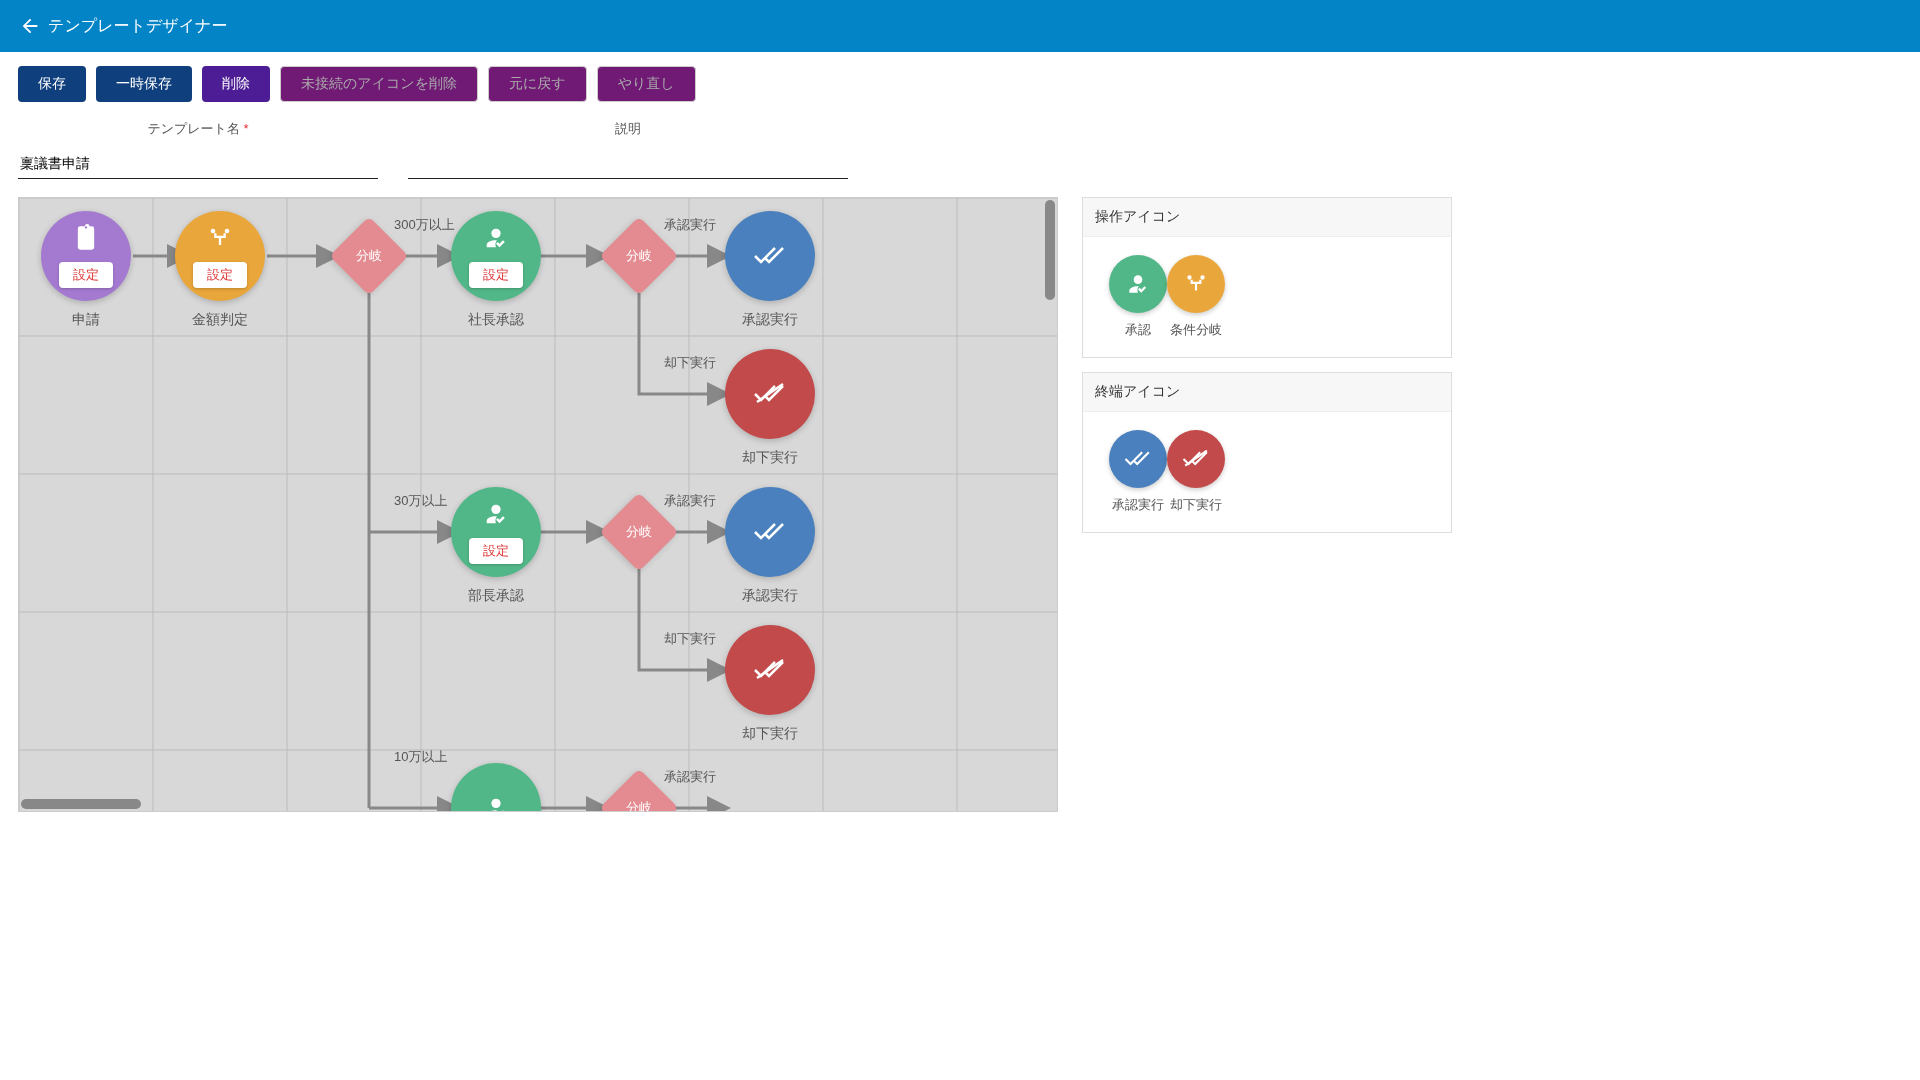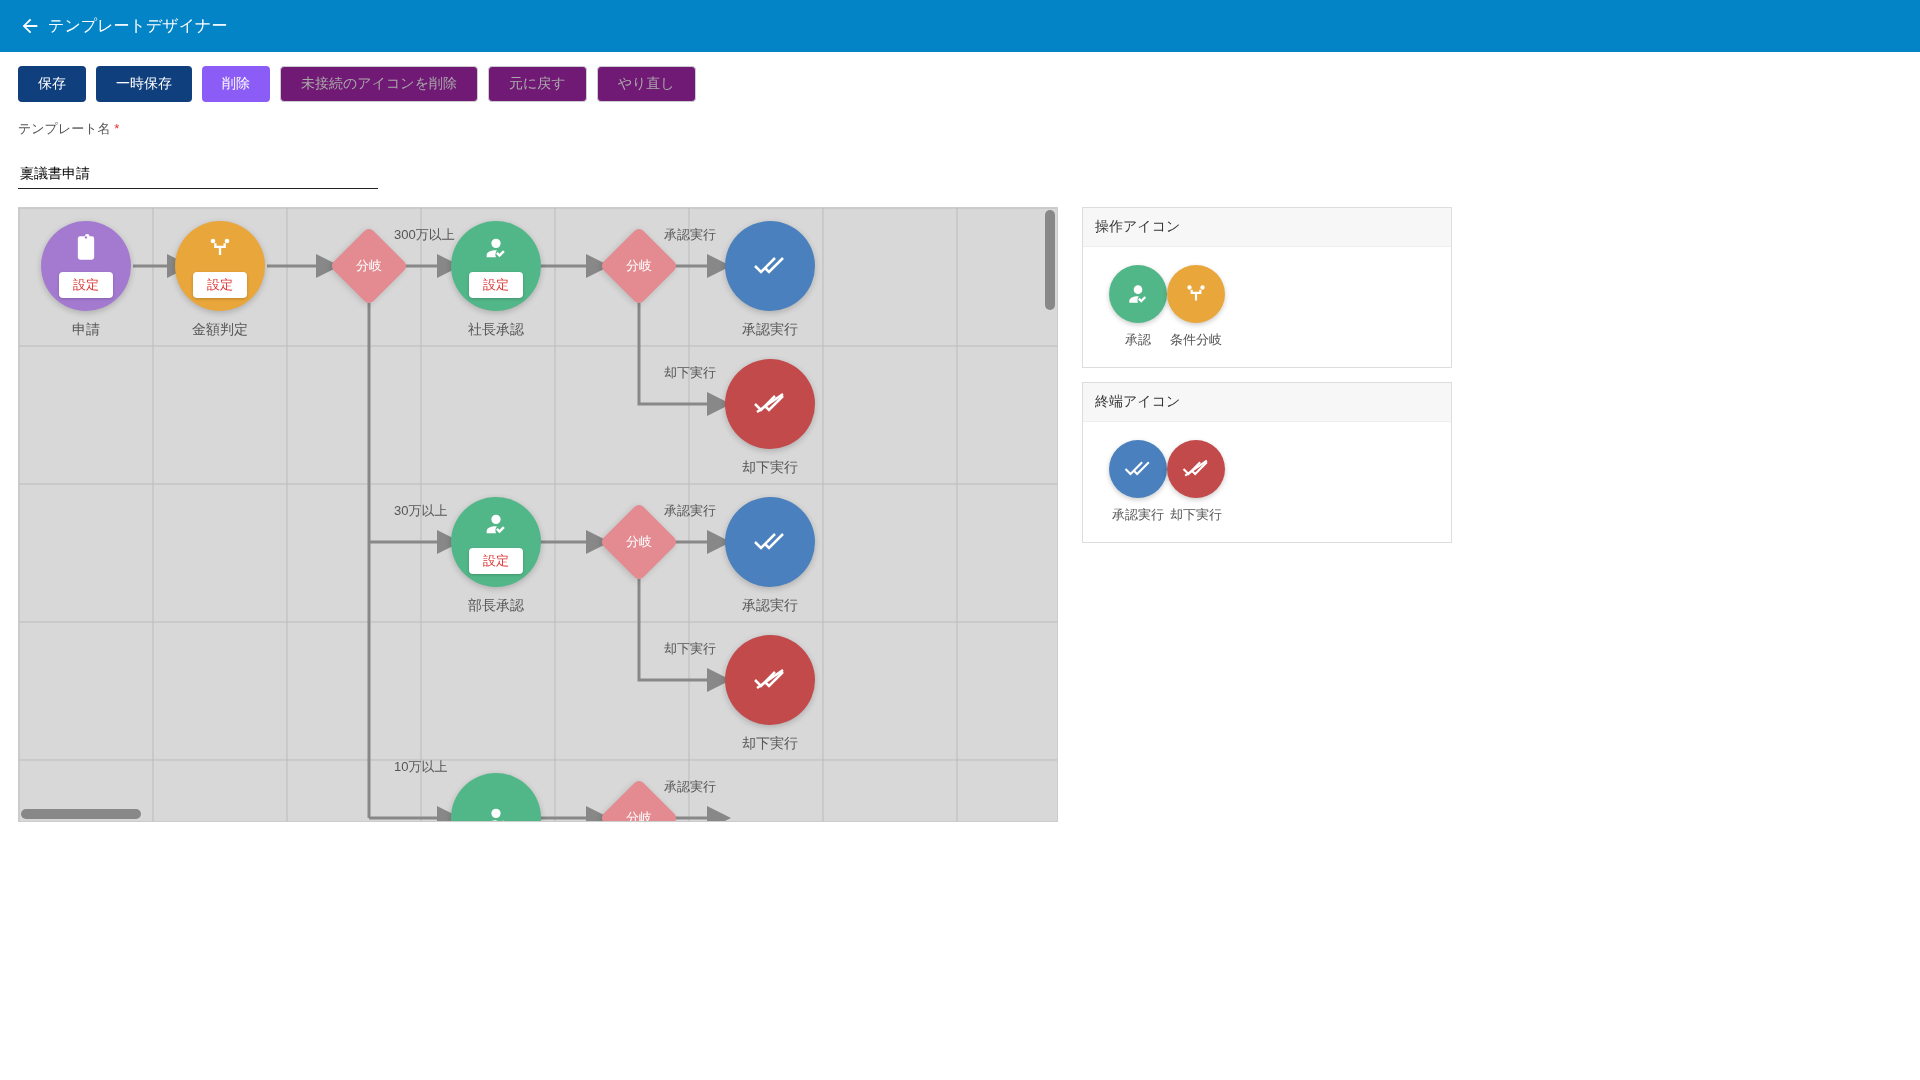--- a/index.html
+++ b/index.html
@@ -7,26 +7,26 @@
 
 
 .header { background: #0284c7; color: #fff; height: 52px; display: flex; align-items: center; padding: 0 16px; gap: 4px; }
 .header .back { width: 28px; height: 28px; display: flex; align-items: center; justify-content: center; cursor: pointer; }
 .header .title { font-size: 16px; }
 
 
 .toolbar { padding: 14px 18px 10px; display: flex; gap: 10px; }
 .btn { border: none; border-radius: 4px; padding: 8px 20px; font-size: 14px; cursor: pointer; }
 .btn-primary { background: #0f3f7d; color: #fff; }
-.btn-danger { background: #8b5cf6; color: #fff; }
+.btn-danger { background: #4c1d95; color: #fff; }
 .btn-outline { background: #701a75; color: #aaa; border: 1px solid #ccc; }
 
 
 .form-row { display: flex; gap: 30px; padding: 8px 18px 18px; }
-.field { display: flex; flex-direction: column; gap: 22px; }
+.field { display: flex; flex-direction: column; gap: 12px; align-items: center; }
 .field-label { font-size: 13px; color: #555; }
 .req { color: #d33; }
 .field-input { border: none; border-bottom: 1px solid #222; padding: 6px 2px; font-size: 14px; background: transparent; outline: none; }
 .field-name { width: 360px; }
 .field-desc { width: 440px; }
 
 
 .content { display: flex; gap: 24px; padding: 0 18px 18px; }
 .canvas-wrapper { position: relative; width: 1040px; height: 615px; border: 1px solid #ccc; overflow: hidden; }
 .canvas { position: absolute; left: 0; top: 0; width: 1340px; height: 780px; background: #d8d8d8; }
@@ -87,20 +87,24 @@
   <button class="btn btn-danger">削除</button>
   <button class="btn btn-outline">未接続のアイコンを削除</button>
   <button class="btn btn-outline">元に戻す</button>
   <button class="btn btn-outline">やり直し</button>
 </div>
 
 <div class="form-row">
   <div class="field">
     <div class="field-label"><span>テンプレート名</span><span class="req"> *</span></div>
     <input class="field-input field-name" value="稟議書申請" style="">
+  </div>
+  <div class="field">
+    <div class="field-label">説明</div>
+    <input class="field-input field-desc" value="" style="">
   </div>
 </div>
 
 <div class="content">
 
   <div class="canvas-wrapper">
     <div class="canvas">
       
       <svg class="grid" width="1340" height="780">
         <g>

